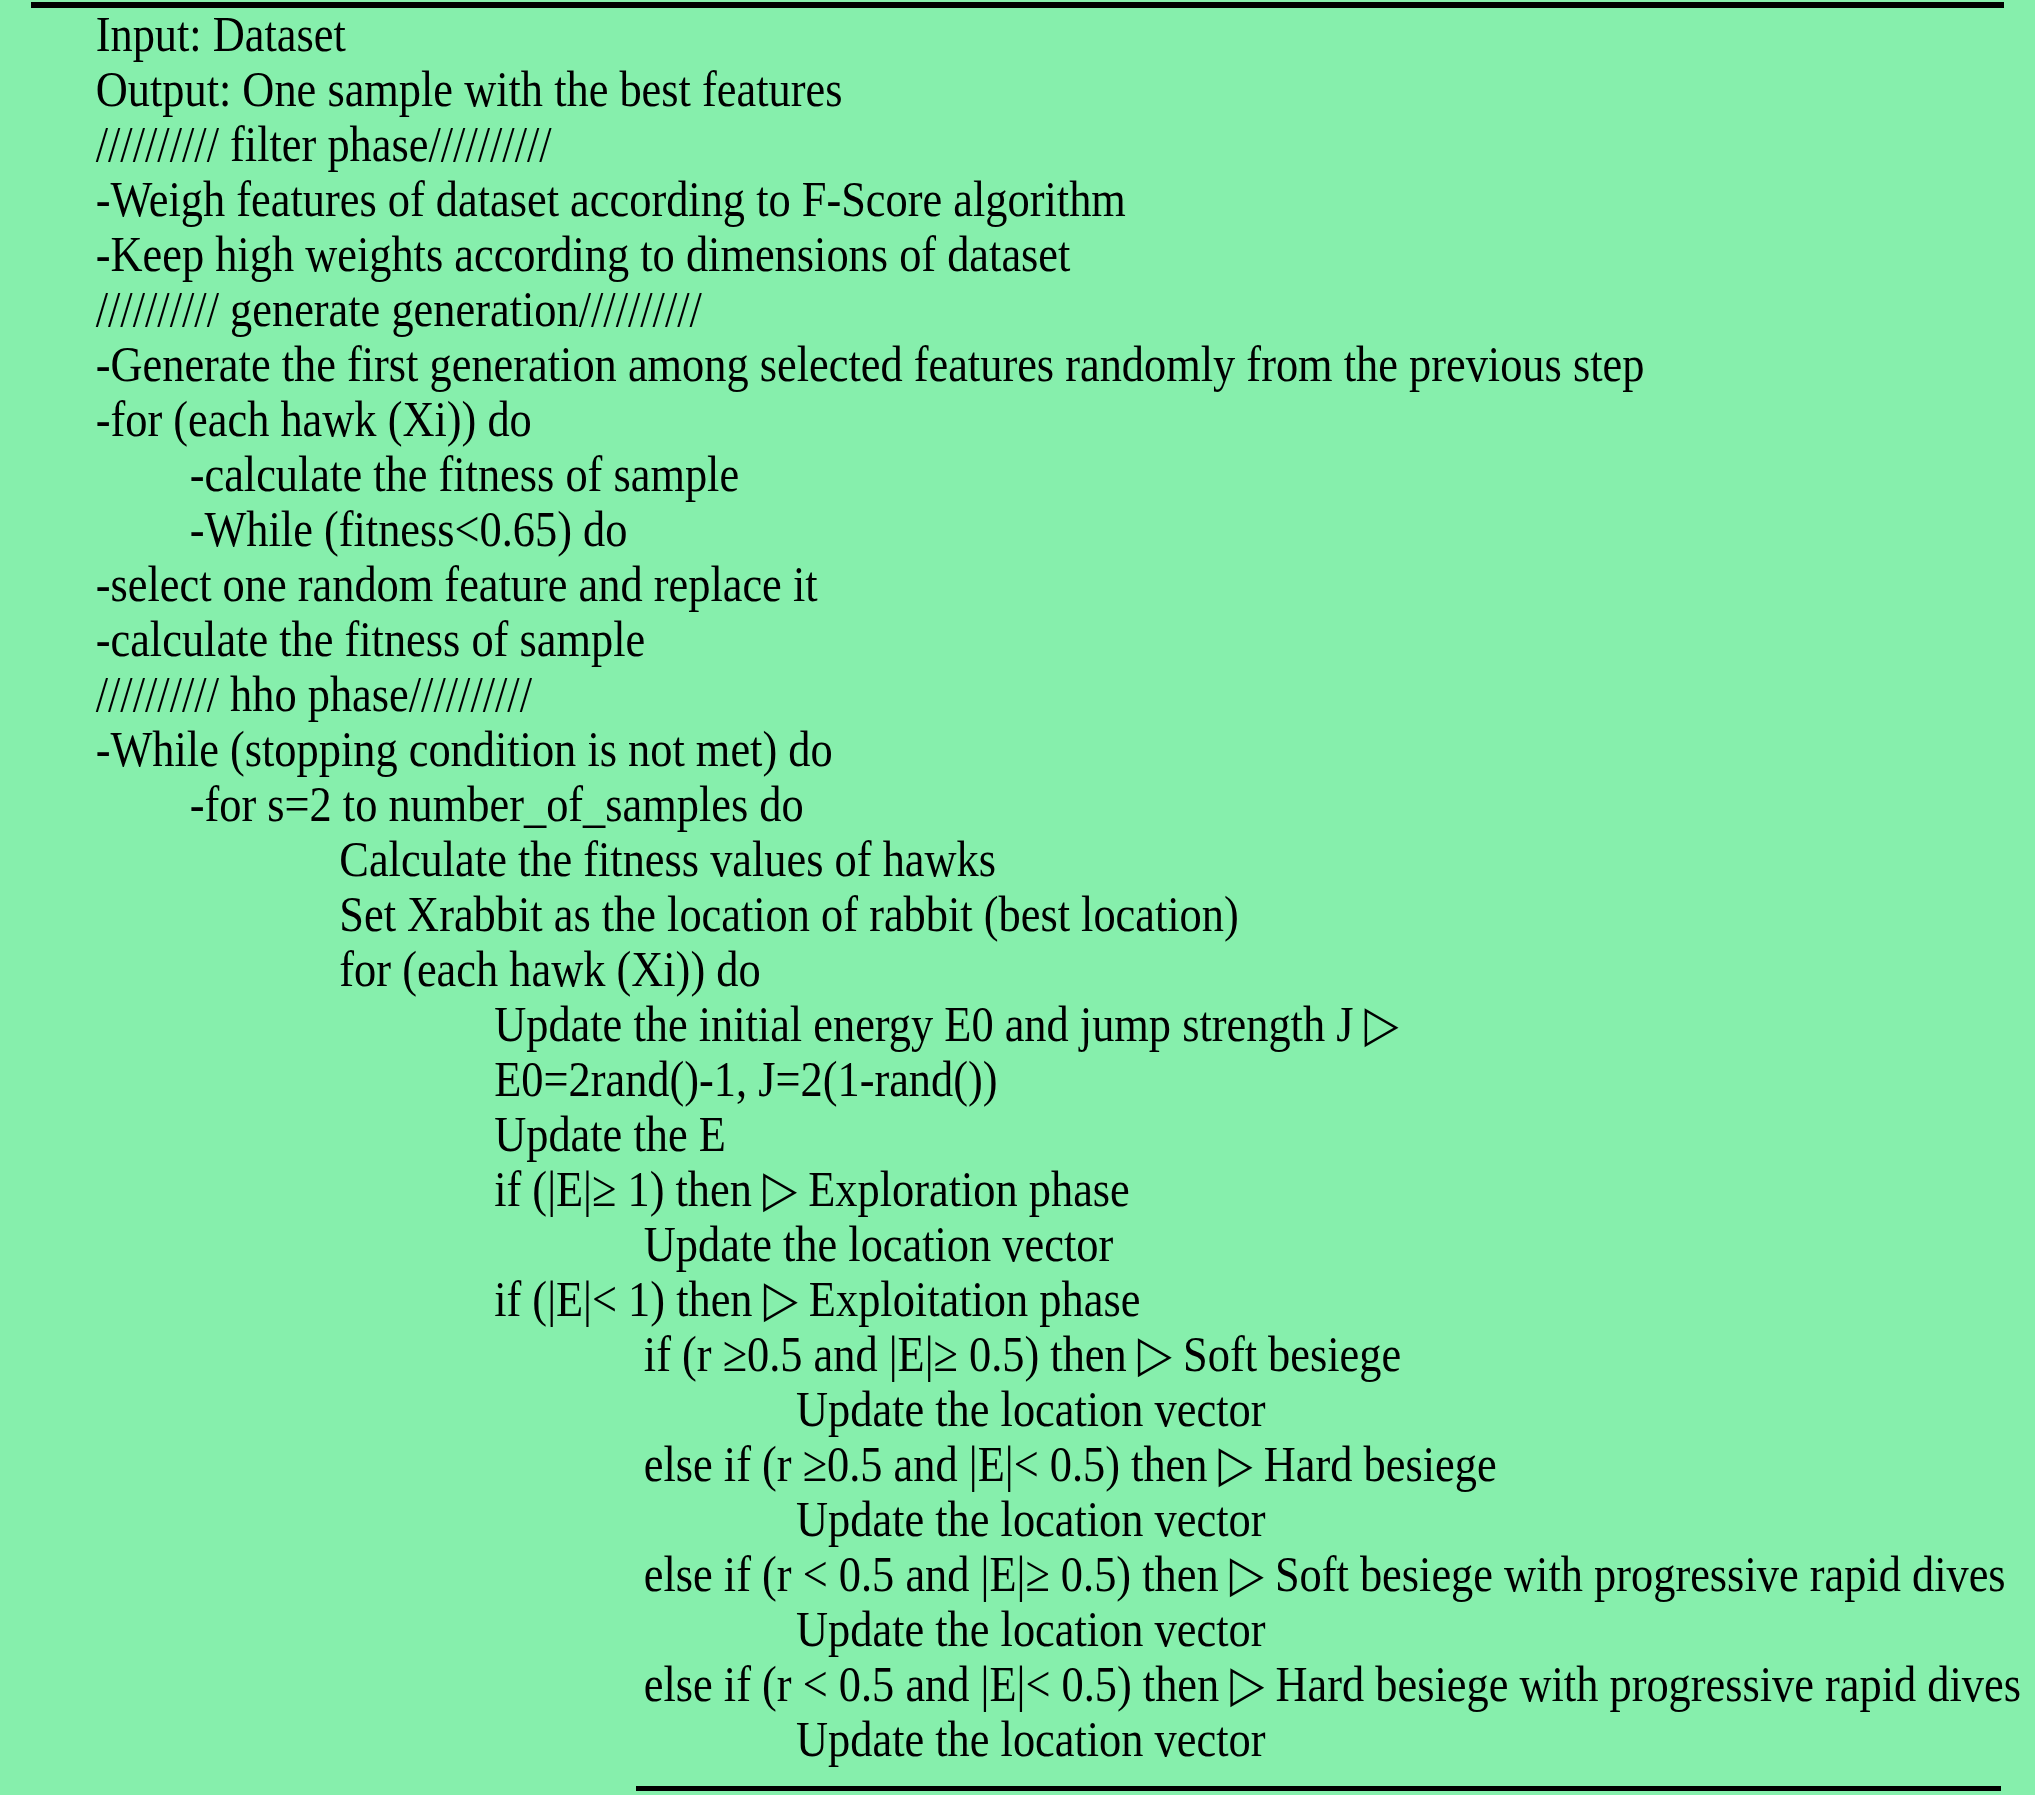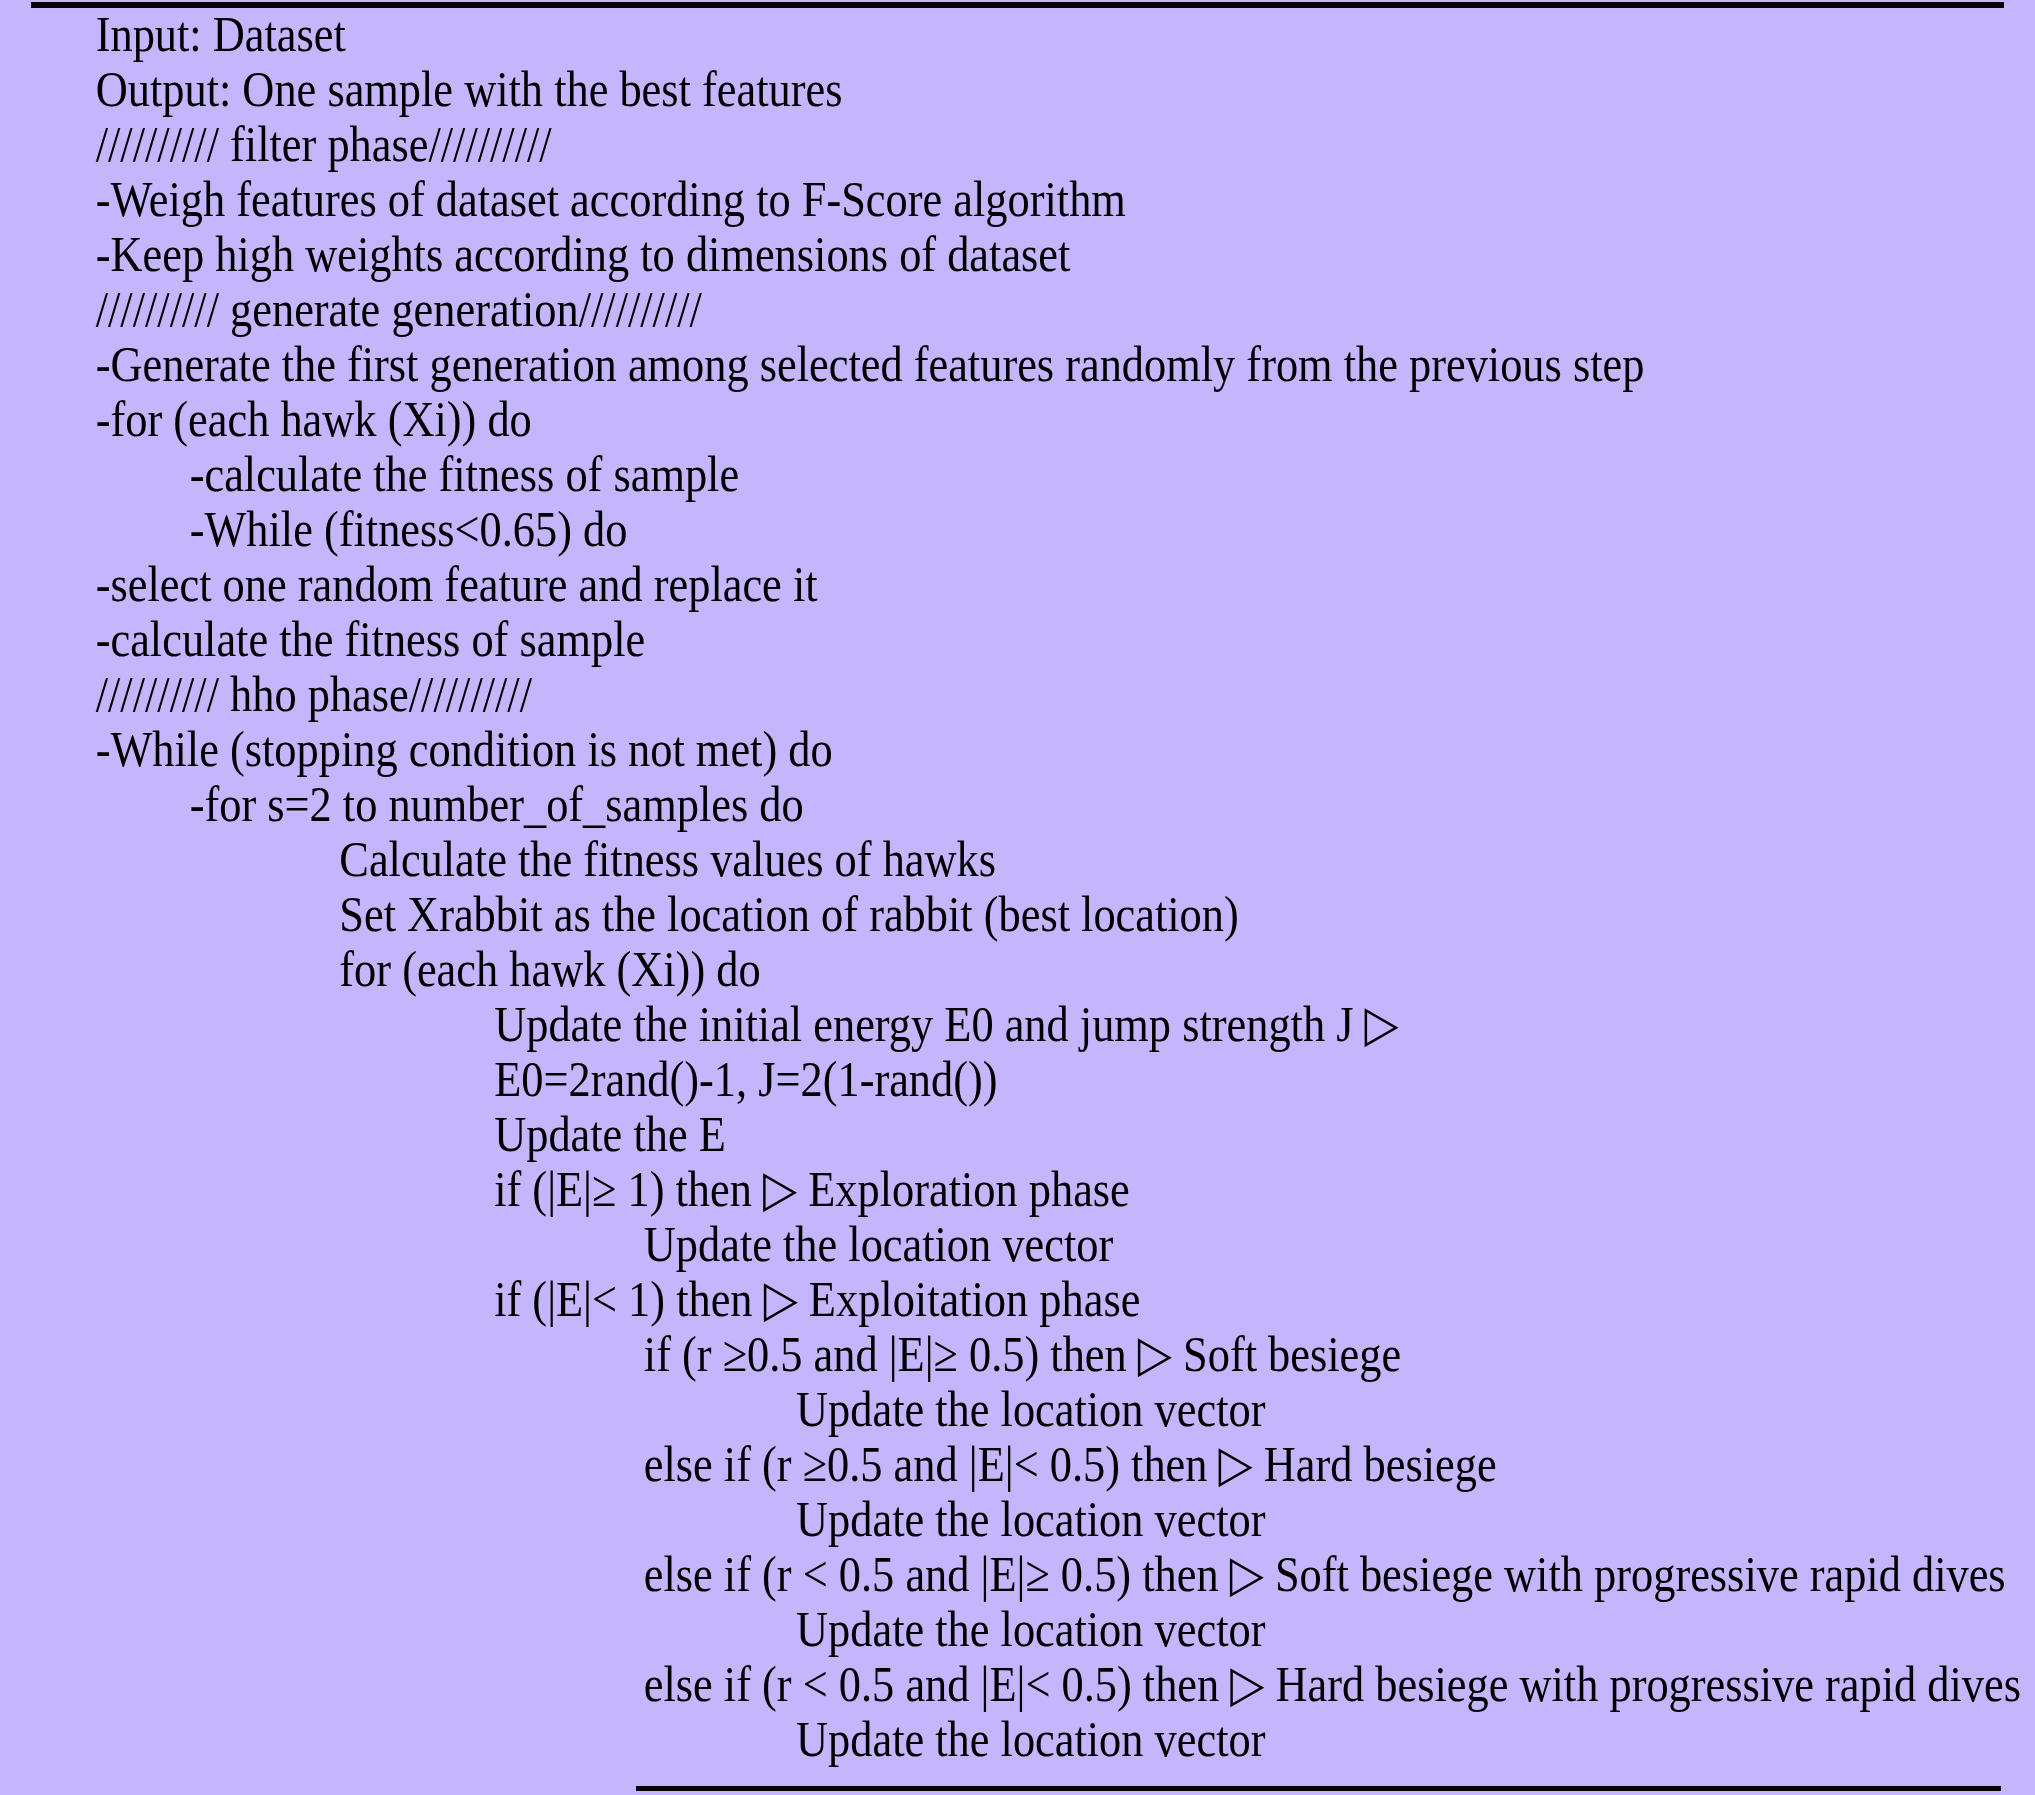--- a/index.html
+++ b/index.html
@@ -4,21 +4,21 @@
 <style>
   html, body {
     margin: 0;
     padding: 0;
     background: #ffffff;
   }
   .page {
     position: relative;
     width: 2035px;
     height: 1796px;
-    background: #c4b5fd;
+    background: #86efac;
     overflow: hidden;
     font-family: "Liberation Serif", "DejaVu Serif", "DejaVu Sans", serif;
     color: #000000;
   }
   .rule {
     position: absolute;
     background: #000000;
   }
   .rule.top {
     left: 31px;

